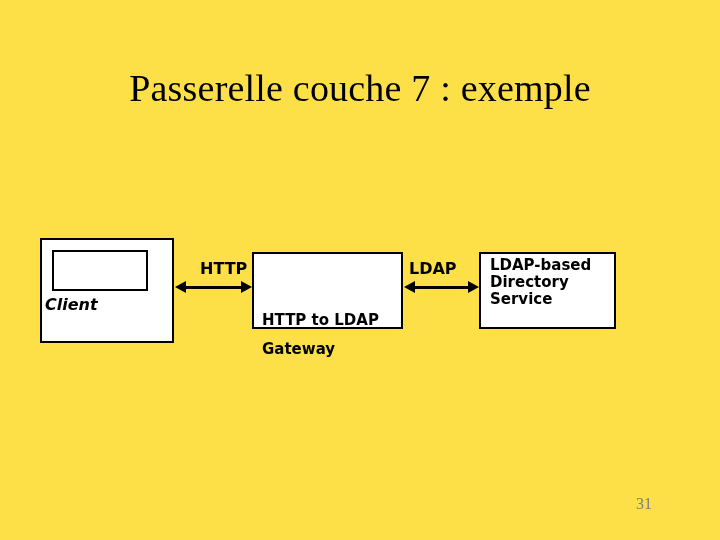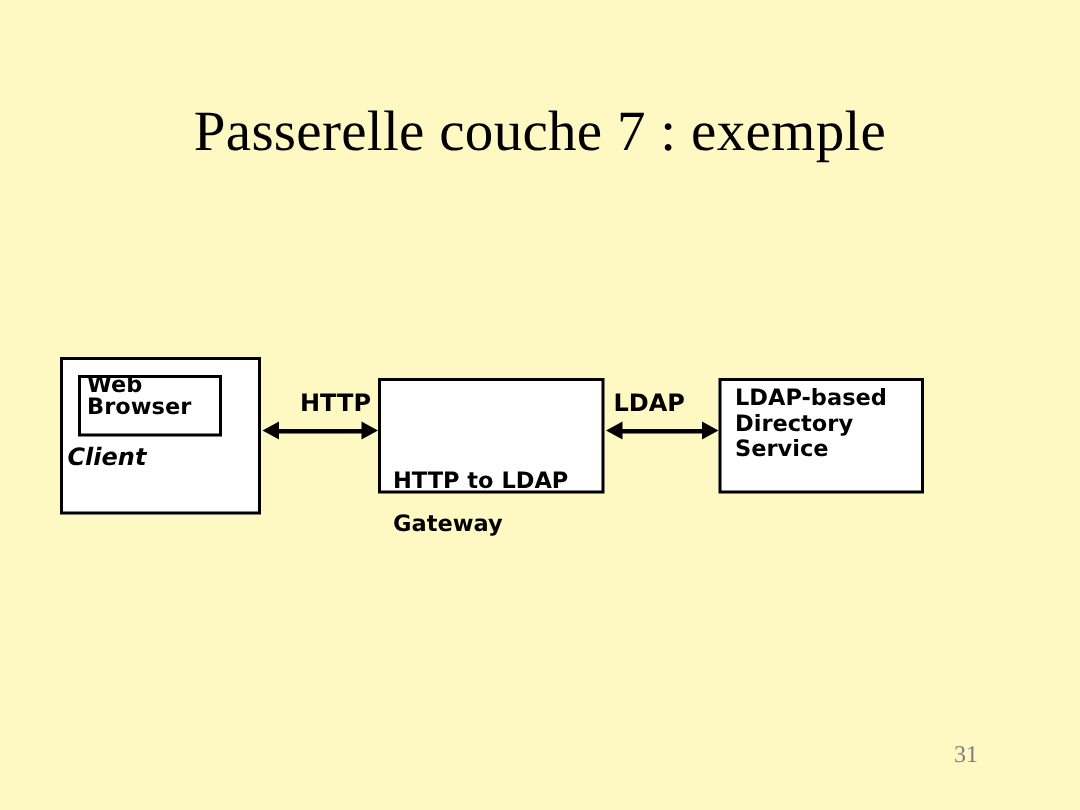--- a/index.html
+++ b/index.html
@@ -14,21 +14,21 @@
     overflow: hidden;
     position: relative;
   }
 
   #slide {
     position: absolute;
     left: 0;
     top: 0;
     width: 720px;
     height: 540px;
-    background: #fef9c3;
+    background: #fde047;
   }
 
   
   #slide-title {
     position: absolute;
     left: 0;
     top: 66px;
     width: 720px;
     text-align: center;
     font-family: "Liberation Serif", "DejaVu Serif", serif;
@@ -193,22 +193,20 @@
 <div id="slide">
 
   <div id="slide-title">Passerelle couche 7 : exemple</div>
 
   <div id="diagram">
 
     <div class="dbox" id="client-box"></div>
 
     <div class="dbox" id="browser-box"></div>
 
-    <div class="dlabel" id="browser-label">Web
-Browser</div>
 
     <div class="dlabel" id="client-label">Client</div>
 
     <div class="conn-label" id="http-label">HTTP</div>
 
     <div class="arrow-wrap" id="arrow-http">
       <span class="arrow-head left"></span>
       <span class="arrow-line"></span>
       <span class="arrow-head right"></span>
     </div>

